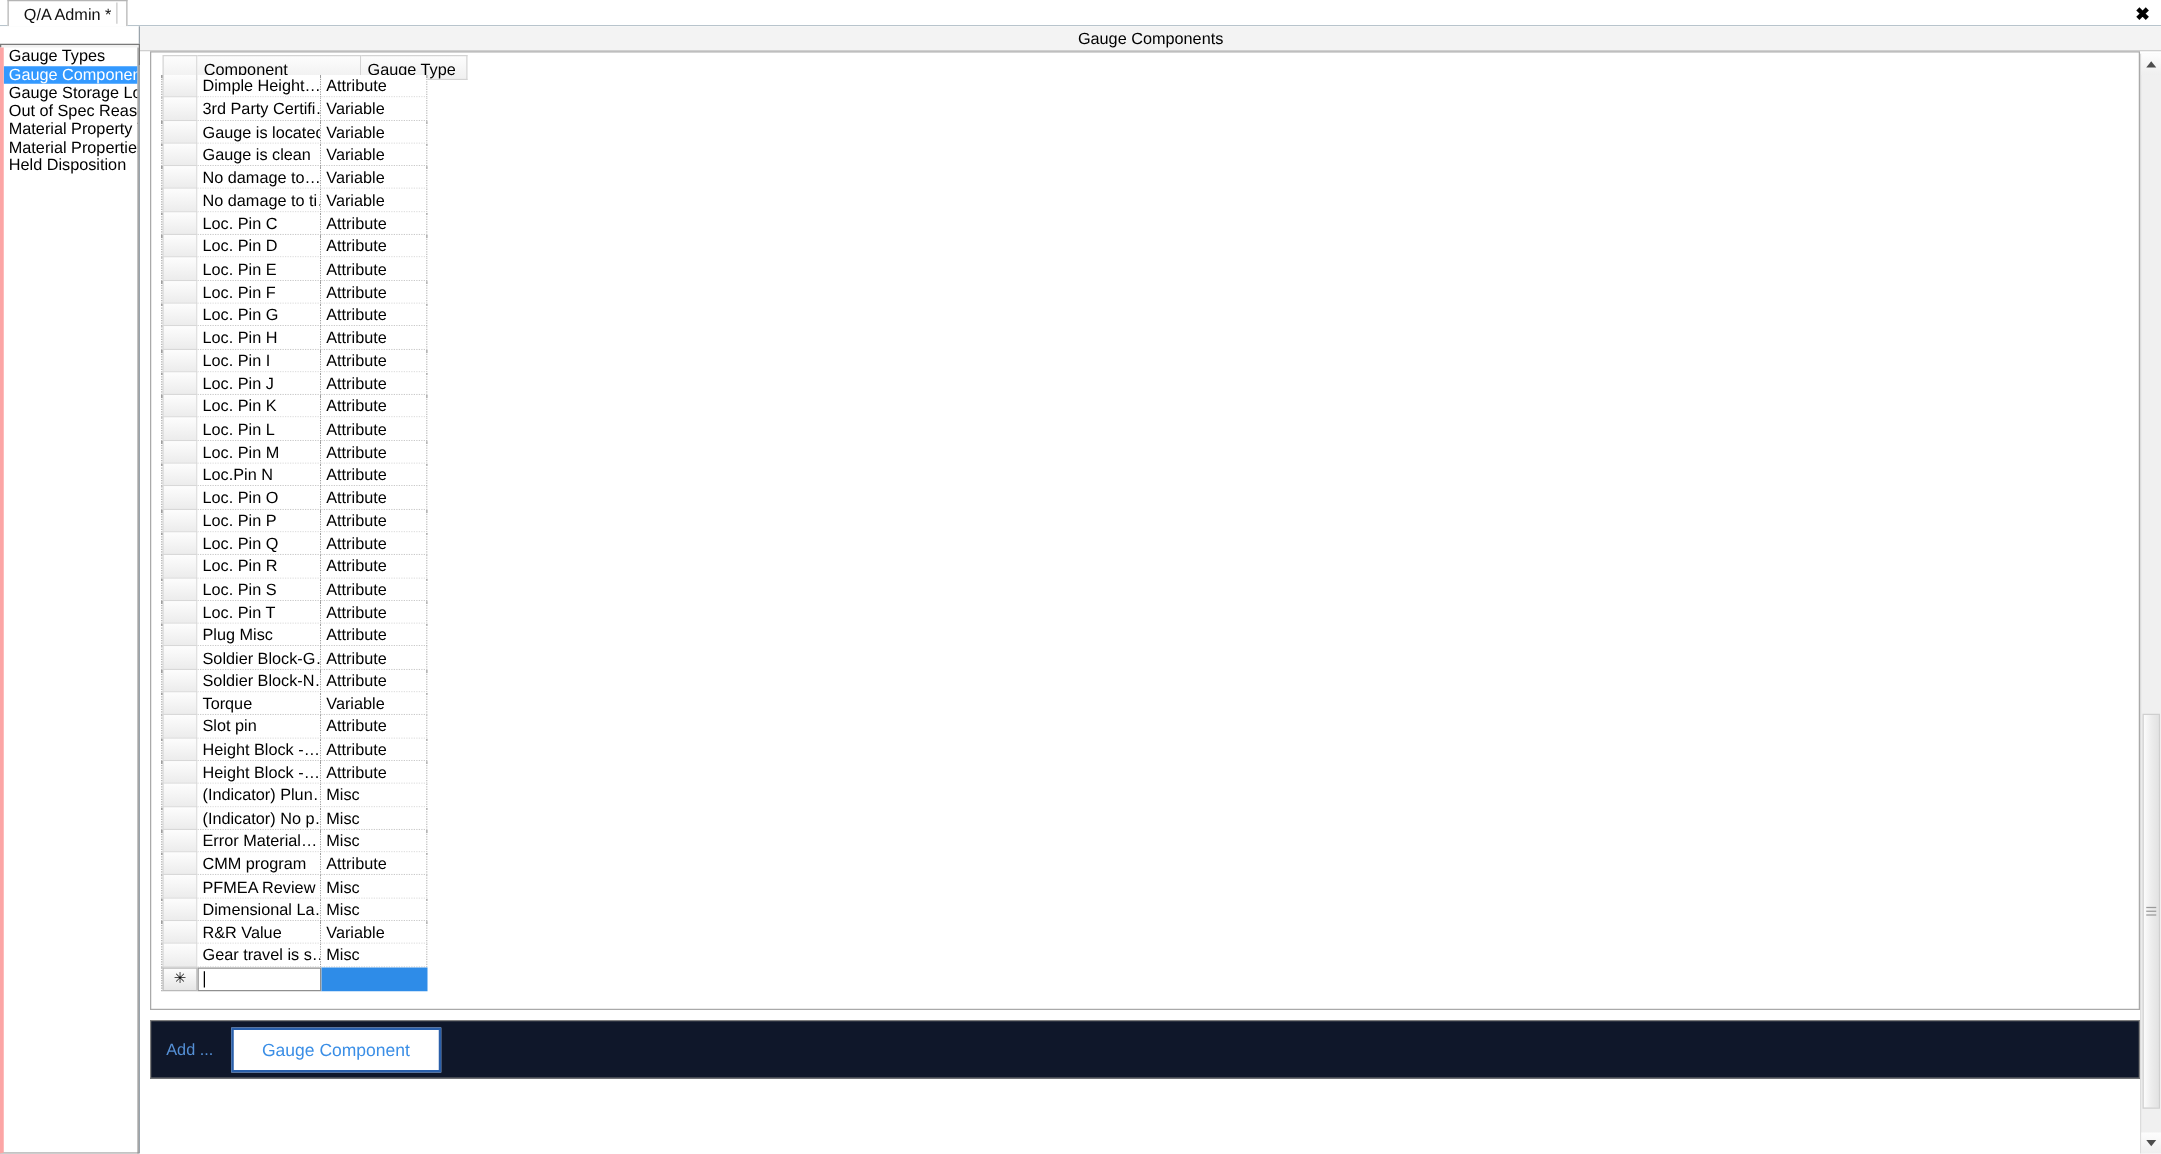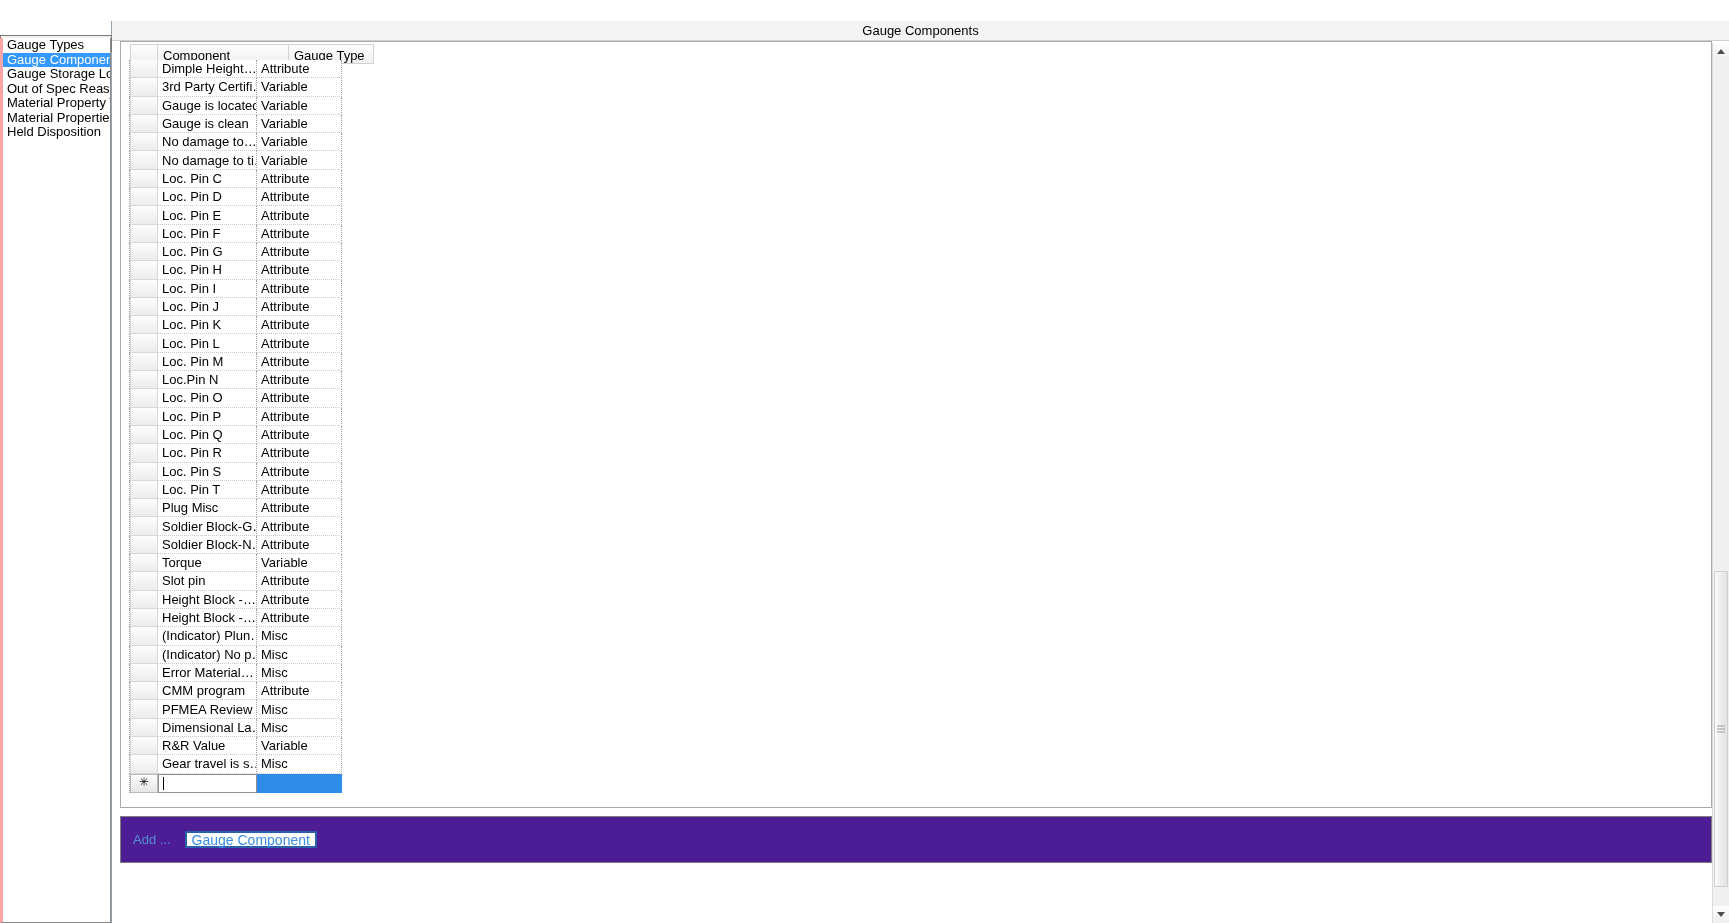--- a/index.html
+++ b/index.html
@@ -245,36 +245,36 @@
     border-right: none;
     border-bottom: none;
   }
 
   
   .bottom-bar {
     position: absolute;
     left: 8px; top: 795px;
     width: 1592px;
     height: 47px;
-    background: #4c1d95;
+    background: #0f172a;
     border: 1px solid #7e7e7e;
     box-sizing: border-box;
     display: flex;
     align-items: center;
     padding-left: 12px;
   }
   .add-label {
     font-size: 13px;
     color: #5590d6;
     margin-right: 14px;
     white-space: nowrap;
   }
   .gauge-comp-btn {
-    height: 17px;
-    padding: 0 5px;
+    height: 36px;
+    padding: 0 23px;
     background: #ffffff;
     border: 2px solid #2a5faa;
     box-sizing: border-box;
     display: flex;
     align-items: center;
     font-size: 14px;
     color: #3a8ee6;
     cursor: pointer;
     white-space: nowrap;
   }
@@ -335,20 +335,27 @@
     height: 1px;
     margin-bottom: 2px;
     background: #9a9a9a;
   }
 </style>
 </head>
 <body>
 
 <div id="app">
 
+  <div class="titlebar">
+    <div class="apptab">
+      <span>Q/A Admin *</span>
+    </div>
+    <div class="tabsep"></div>
+    <div class="closebtn">✖</div>
+  </div>
 
   <div class="items-panel">
     <div class="items-header">
       <span>Items</span>
     </div>
     <div class="items-list" id="items-list">
         <div class="item-row"><span>Gauge Types</span></div>
         <div class="item-row selected"><span>Gauge Components</span></div>
         <div class="item-row"><span>Gauge Storage Loc</span></div>
         <div class="item-row"><span>Out of Spec Reason</span></div>

